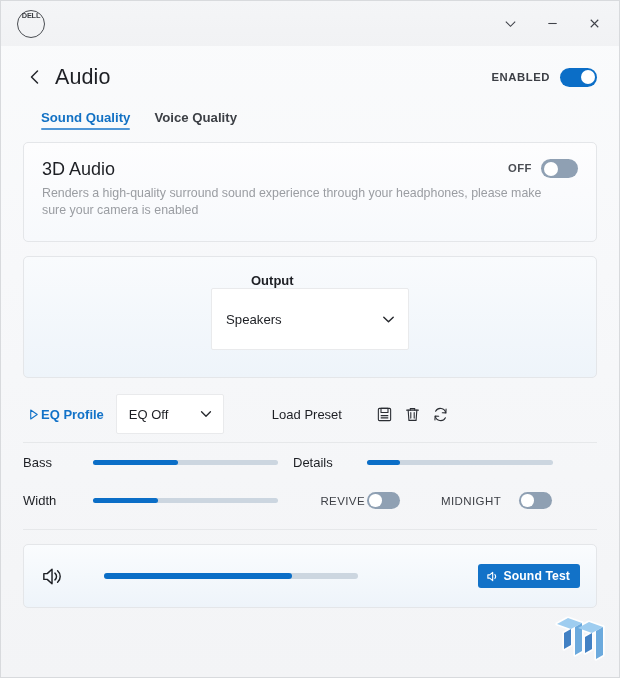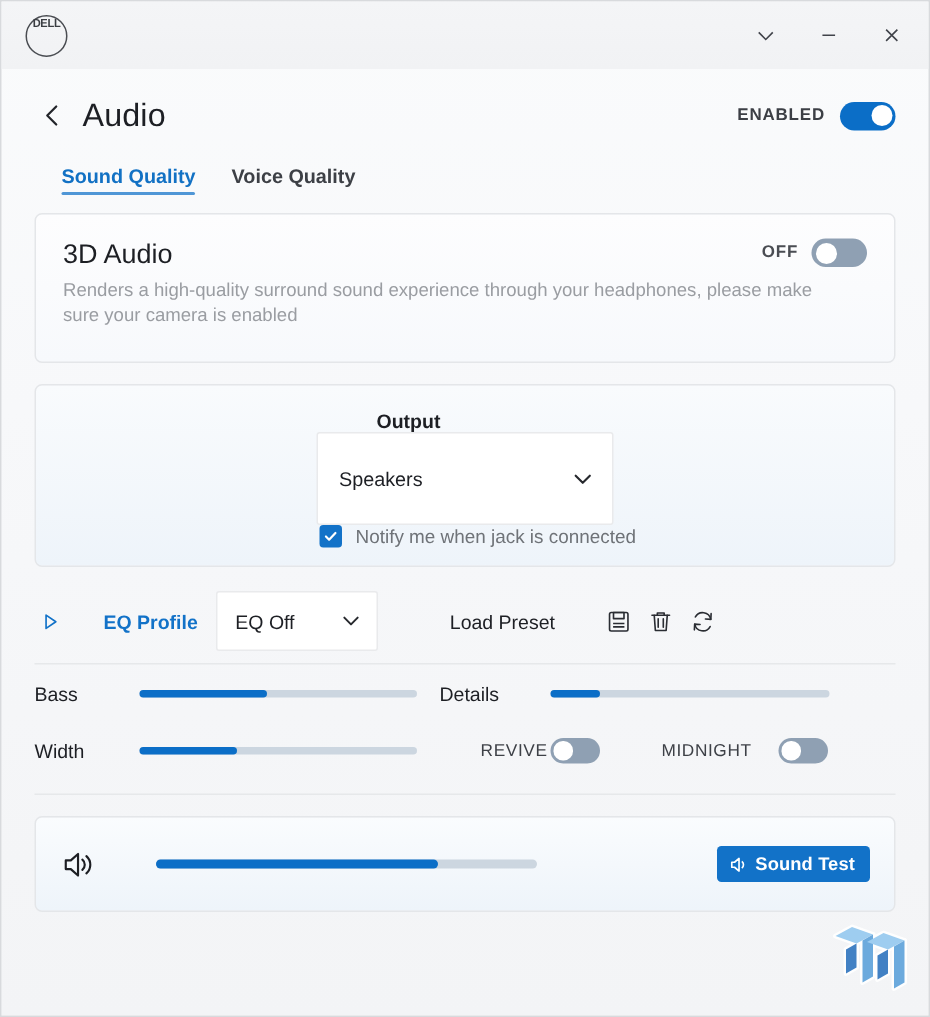--- a/index.html
+++ b/index.html
@@ -264,21 +264,21 @@
     display: flex;
     align-items: center;
     justify-content: center;
     color: #1272c8;
     flex: 0 0 auto;
   }
   .eq-profile-label {
     font-size: 13px;
     font-weight: 700;
     color: #1272c8;
-    margin-left: 28px;
+    margin-left: 0;
     margin-right: 12px;
     flex: 0 0 auto;
   }
   .select.w-eq { width: 108px; height: 40px; padding: 0 9px 0 12px; }
   .select.w-eq .select-val { font-size: 13px; }
   .load-preset-label {
     font-size: 13px;
     font-weight: 400;
     color: #1d1f24;
     margin-left: 17px;
@@ -474,28 +474,20 @@
     <div class="card card-output">
       <div class="out-row">
         <div class="out-label">Output</div>
         <div class="select w-output">
           <div class="select-val">Speakers</div>
           <div class="chev">
             <svg width="17" height="17" viewBox="0 0 18 18" fill="none" stroke="currentColor" stroke-width="1.5" stroke-linecap="round" stroke-linejoin="round">
               <path d="M4 6.5 L9 11.5 L14 6.5"></path>
             </svg>
           </div>
-        </div>
-        <div class="checkbox-wrap">
-          <div class="checkbox">
-            <svg width="11" height="11" viewBox="0 0 12 12" fill="none" stroke="#ffffff" stroke-width="1.6" stroke-linecap="round" stroke-linejoin="round">
-              <path d="M2.5 6.2 L4.8 8.5 L9.4 3.6"></path>
-            </svg>
-          </div>
-          <div class="checkbox-label">Notify me when jack is connected</div>
         </div>
       </div>
 
     </div>
 
     <div class="eq-row">
       <div class="eq-tri">
         <svg width="13" height="13" viewBox="0 0 14 14" fill="none" stroke="currentColor" stroke-width="1.2" stroke-linejoin="round">
           <path d="M4 2.2 L11 7 L4 11.8 Z"></path>
         </svg>

